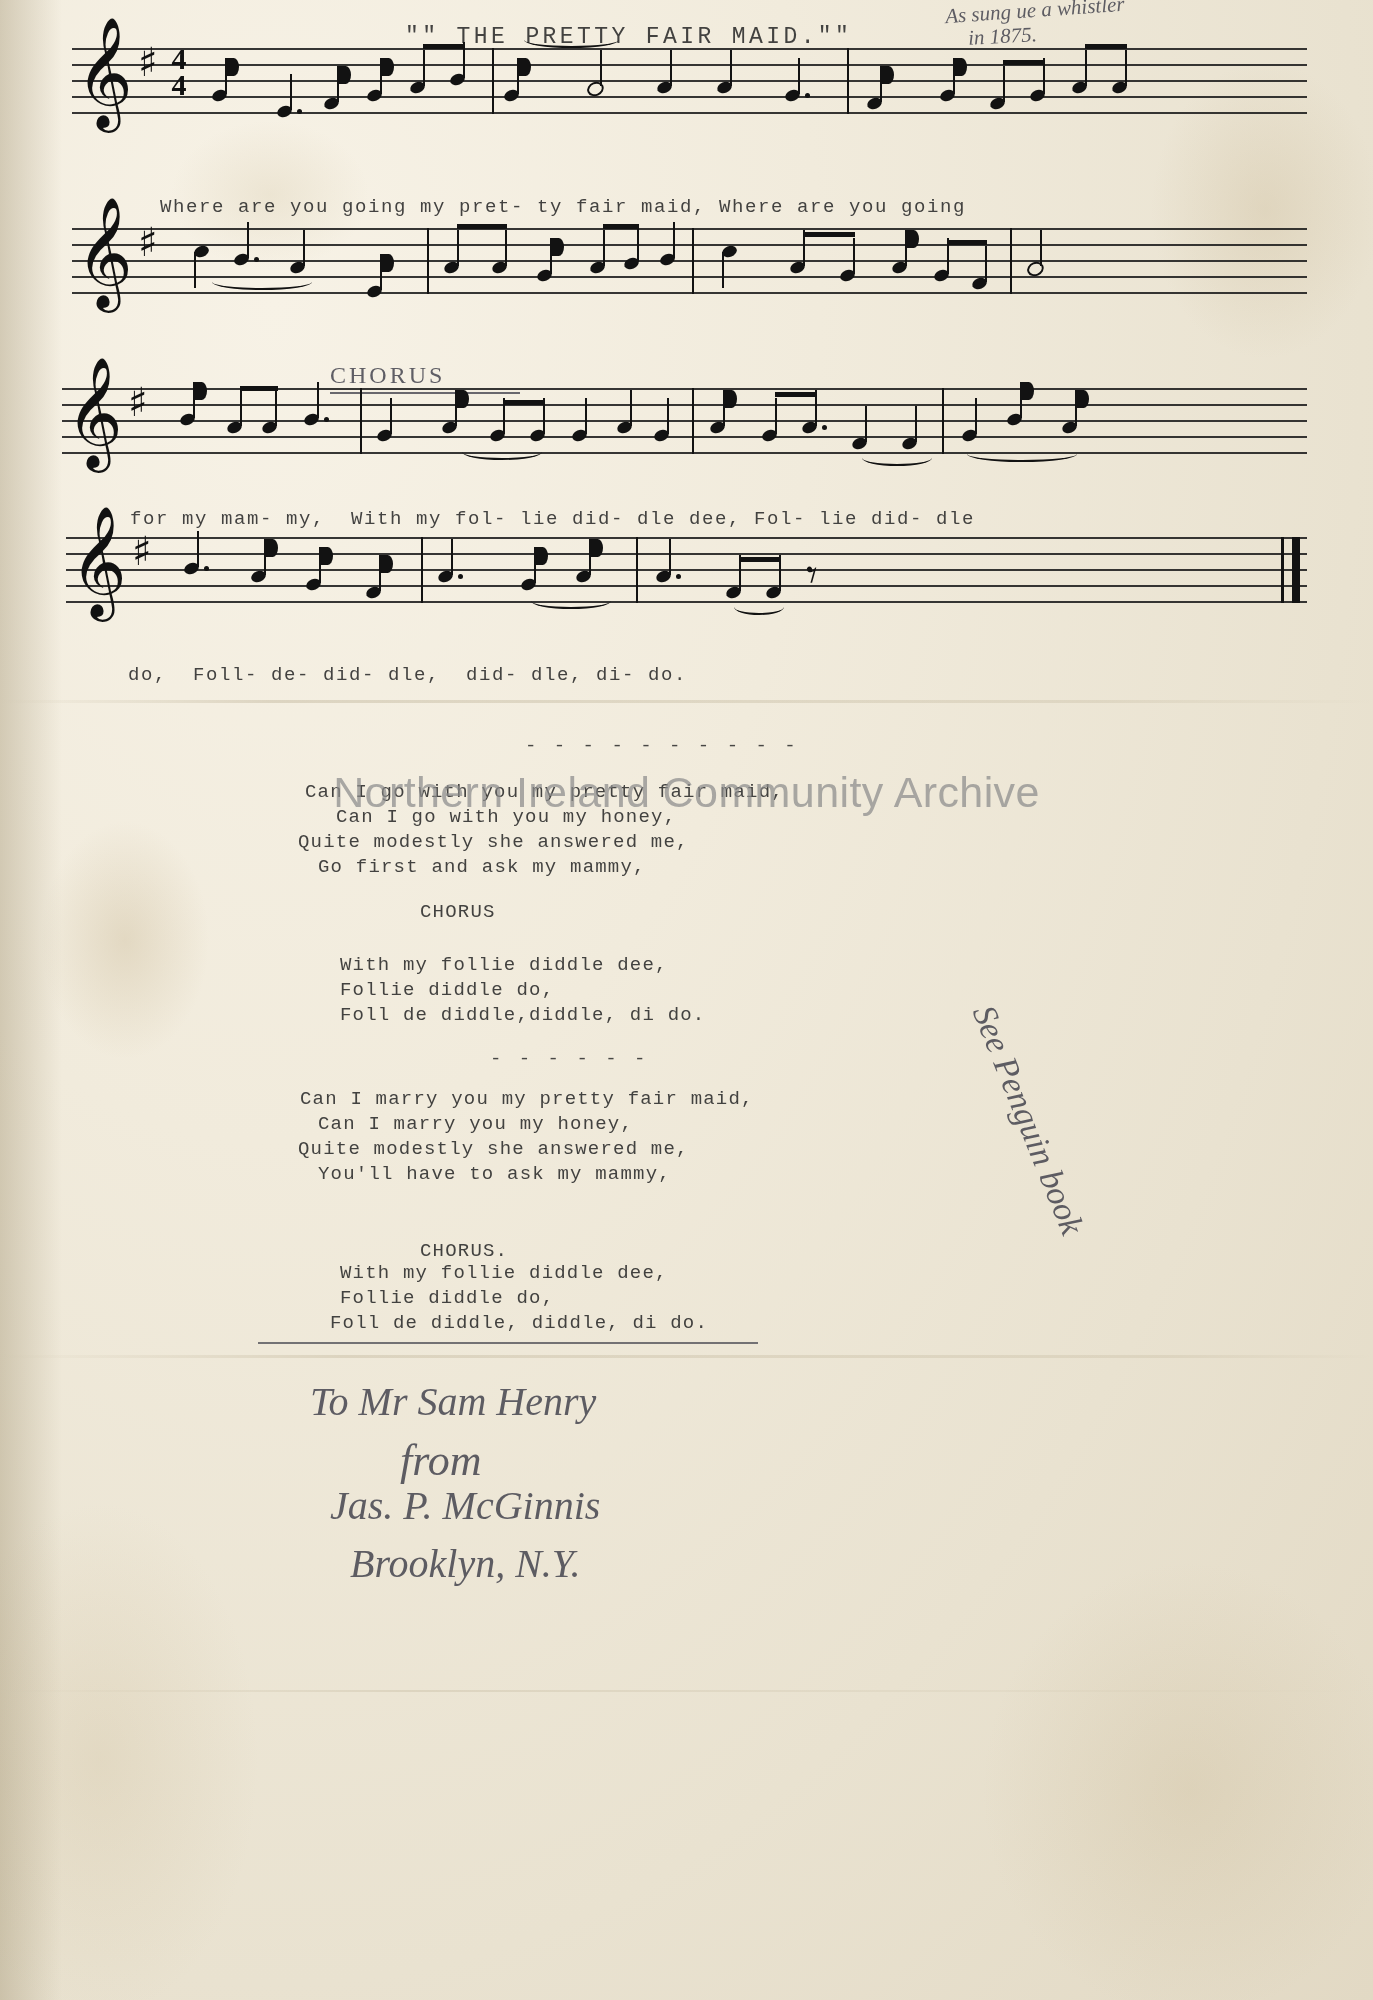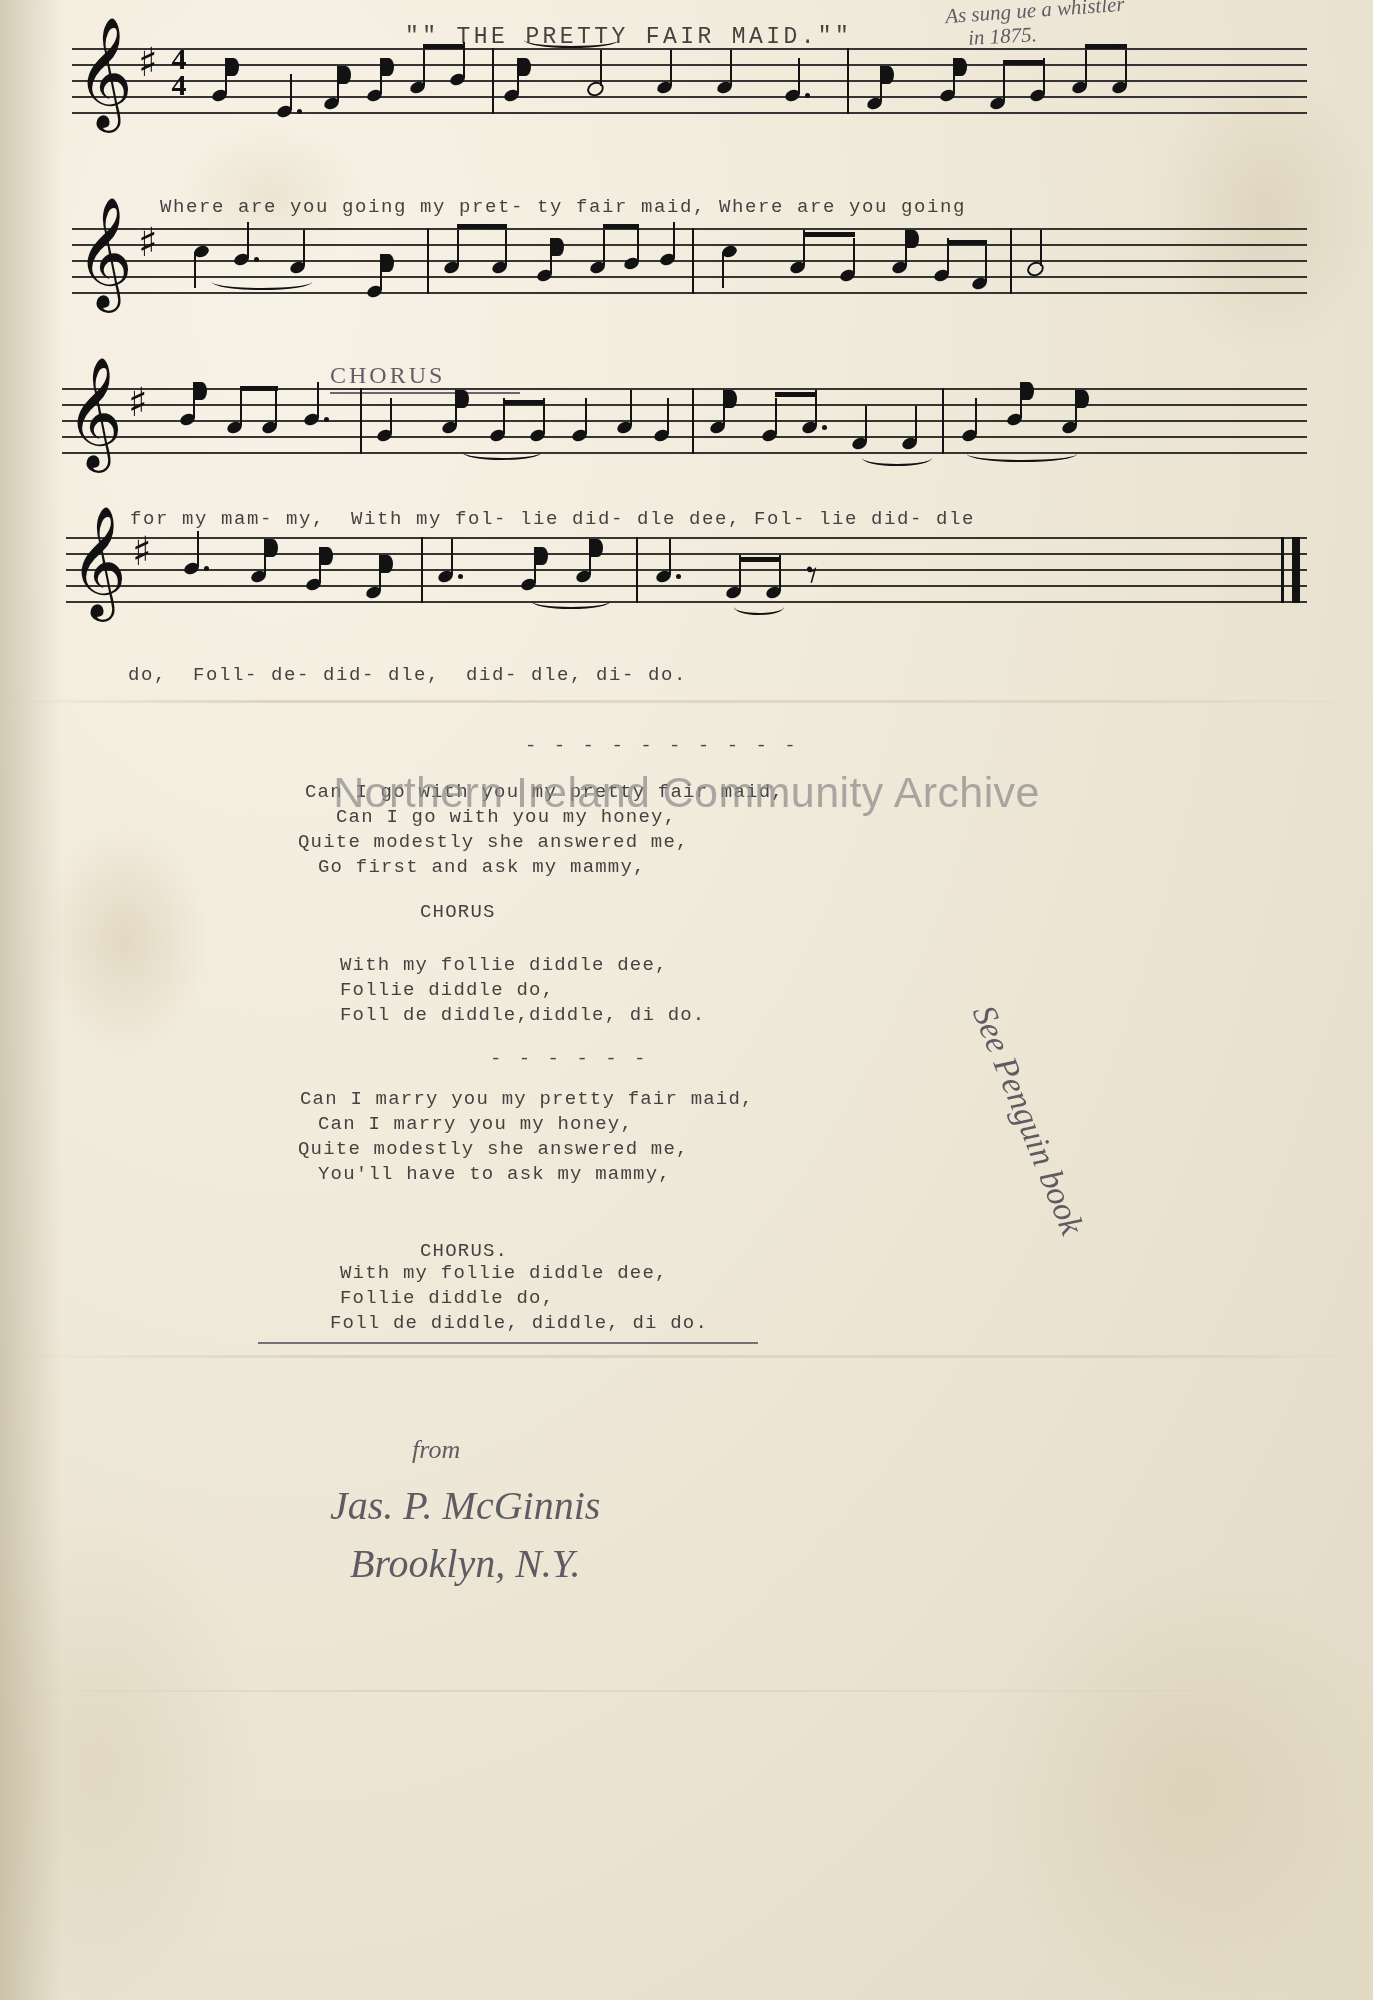--- a/index.html
+++ b/index.html
@@ -602,19 +602,20 @@
 
   <div class="typed tight" style="left:420px;top:1208px;margin-top:32px;">CHORUS.</div>
   <div class="typed tight" style="left:340px;top:1262px;">With my follie diddle dee,</div>
   <div class="typed tight" style="left:340px;top:1287px;">Follie diddle do,</div>
   <div class="typed tight" style="left:330px;top:1312px;">Foll de diddle, diddle, di do.</div>
 
   <div class="hand" style="left:1000px;top:1000px;font-size:34px;transform:rotate(68deg);transform-origin:left top;">See Penguin book</div>
 
   <div class="rule" style="left:258px;top:1342px;width:500px;"></div>
 
-  <div class="hand" style="left:412px;top:1435px;font-size:26px;">from</div>
+  <div class="hand" style="left:310px;top:1378px;font-size:40px;">To Mr Sam Henry</div>
+  <div class="hand" style="left:400px;top:1435px;font-size:44px;">from</div>
   <div class="hand" style="left:330px;top:1482px;font-size:40px;text-align:center;">Jas. P. McGinnis</div>
   <div class="hand" style="left:350px;top:1540px;font-size:40px;">Brooklyn, N.Y.</div>
 
   <div id="watermark" style="top:768px;">Northern Ireland Community Archive</div>
 
 </div>
 
 </body></html>

